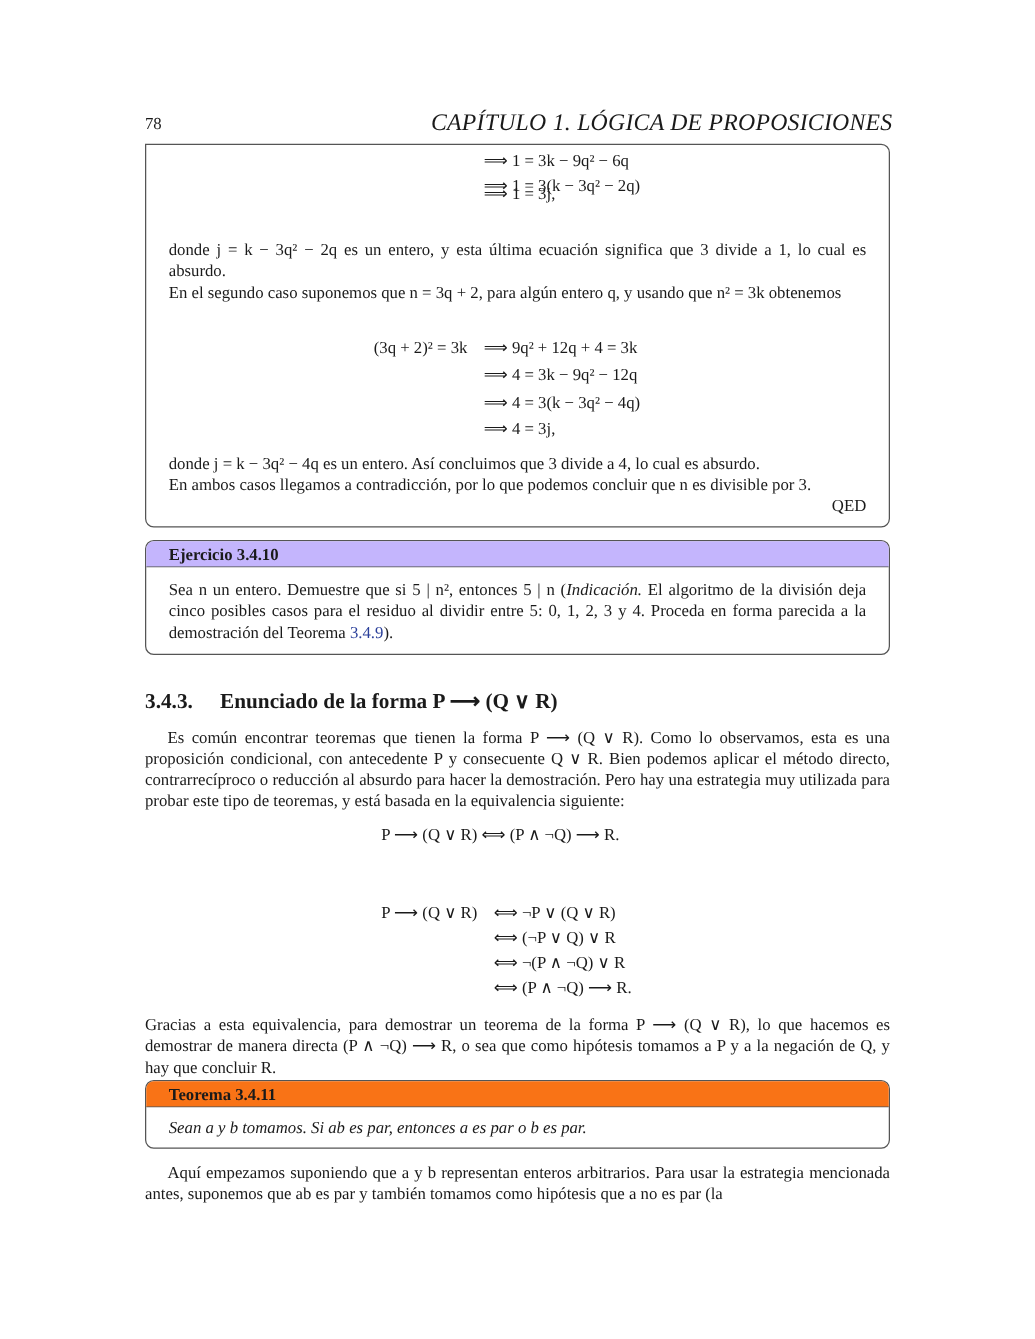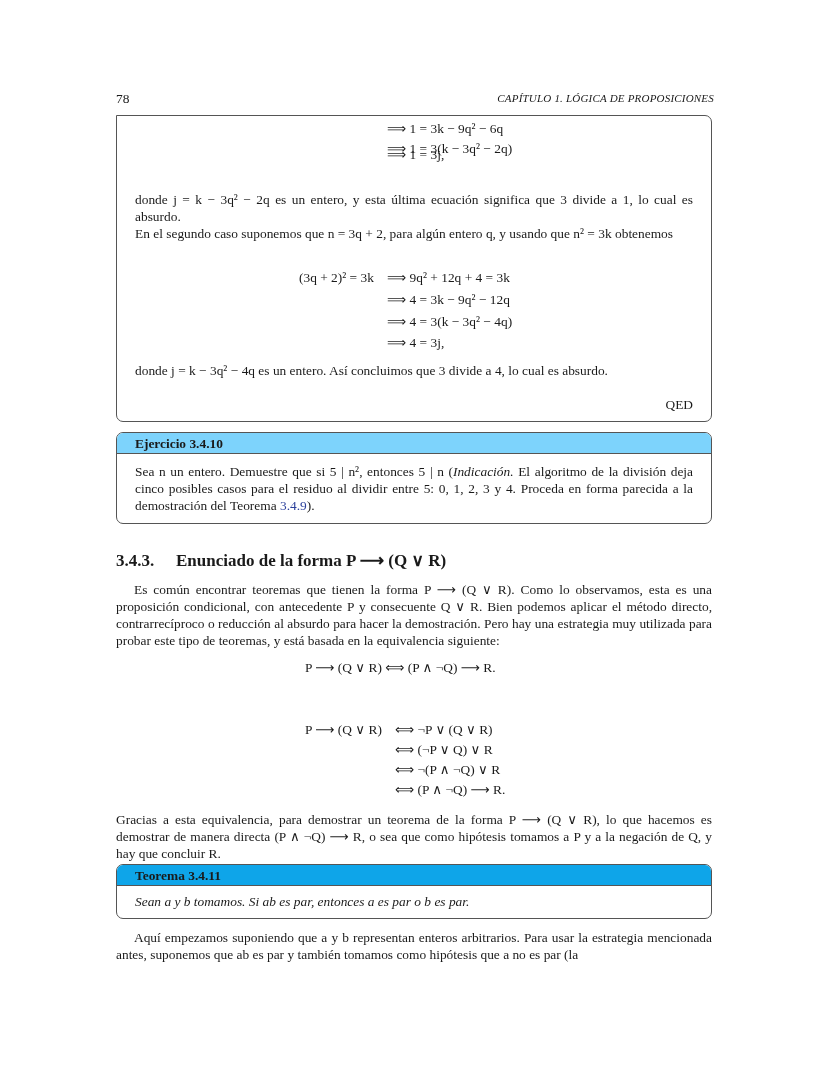--- a/index.html
+++ b/index.html
@@ -1,30 +1,30 @@
 <!DOCTYPE html>
 <html><head>
 <meta charset="utf-8">
 <style>
   html, body { margin:0; padding:0; background:#ffffff; }
   body { width:828px; height:1071px; position:relative; overflow:hidden;
          font-family:"DejaVu Serif", "Liberation Serif", serif; color:#1a1a1a; }
   .page { position:absolute; left:0; top:0; width:828px; height:826px; font-family:"Liberation Serif", serif; font-size:13.4px; line-height:17px; }
   .hdr-num { position:absolute; left:116px; top:90px; font-size:13.4px; }
-  .hdr-chap { position:absolute; right:114px; top:90px; font-style:italic; font-size:11px; letter-spacing:0.2px; }
+  .hdr-chap { position:absolute; right:114px; top:90px; font-style:italic; font-size:19px; letter-spacing:0.2px; }
   .box { position:absolute; left:116px; width:596px; border:1.5px solid #555; border-radius:7px; box-sizing:border-box; background:#fff; }
   .box1 { top:115px; height:307px; border-top-left-radius:0; border-top-right-radius:7px; }
   .box-text { position:absolute; left:18px; right:18px; text-align:justify; }
   .eq { position:absolute; white-space:nowrap; }
   i, .it { font-style:italic; }
   .qed { position:absolute; right:18px; }
   .ex-box { top:432px; height:92px; }
   .box-head { position:absolute; left:0; right:0; top:0; height:20px; border-bottom:1px solid #555; border-top-left-radius:6px; border-top-right-radius:6px; }
-  .ex-head { background:#7dd3fc; }
-  .th-head { background:#0ea5e9; }
+  .ex-head { background:#c4b5fd; }
+  .th-head { background:#f97316; }
   .box-title { position:absolute; left:18px; top:2px; font-weight:bold; font-size:13.4px; }
   .link { color:#2a3f9a; }
   .sec { position:absolute; left:116px; top:552px; font-weight:bold; font-size:17px; }
   .sec .num { display:inline-block; width:60px; }
   .para { position:absolute; left:116px; width:596px; text-align:justify; }
   .indent { text-indent:18px; }
   .th-box { top:864px; height:55px; }
 </style>
 </head>
 <body>
@@ -42,20 +42,21 @@
     <div class="box-text" style="top:75px;">donde j = k − 3q² − 2q es un entero, y esta última ecuación significa que 3 divide a 1, lo cual es absurdo.</div>
     <div class="box-text" style="top:109px;">En el segundo caso suponemos que n = 3q + 2, para algún entero q, y usando que n² = 3k obtenemos</div>
 
     <div class="eq" style="left:182px; top:153px;text-align:right;">(3q + 2)² = 3k</div>
     <div class="eq" style="left:270px; top:153px;">⟹ 9q² + 12q + 4 = 3k</div>
     <div class="eq" style="left:270px; top:175px;">⟹ 4 = 3k − 9q² − 12q</div>
     <div class="eq" style="left:270px; top:197px;">⟹ 4 = 3(k − 3q² − 4q)</div>
     <div class="eq" style="left:270px; top:218px;">⟹ 4 = 3j,</div>
 
     <div class="box-text" style="top:246px;">donde j = k − 3q² − 4q es un entero. Así concluimos que 3 divide a 4, lo cual es absurdo.</div>
+    <div class="box-text" style="top:263px; right:60px;">En ambos casos llegamos a contradicción, por lo que podemos concluir que n es divisible por 3.</div>
     <div class="qed" style="top:280px;">QED</div>
   </div>
 
   <div class="box ex-box">
     <div class="box-head ex-head">
       <div class="box-title">Ejercicio 3.4.10</div>
     </div>
     <div class="box-text" style="top:30px;">
       <span>Sea n un entero. Demuestre que si 5 | n², entonces 5 | n (</span><span class="it">Indicación.</span><span> El algoritmo de la división deja cinco posibles casos para el residuo al dividir entre 5: 0, 1, 2, 3 y 4. Proceda en forma parecida a la demostración del Teorema </span><span class="link">3.4.9</span><span>).</span>
     </div>

